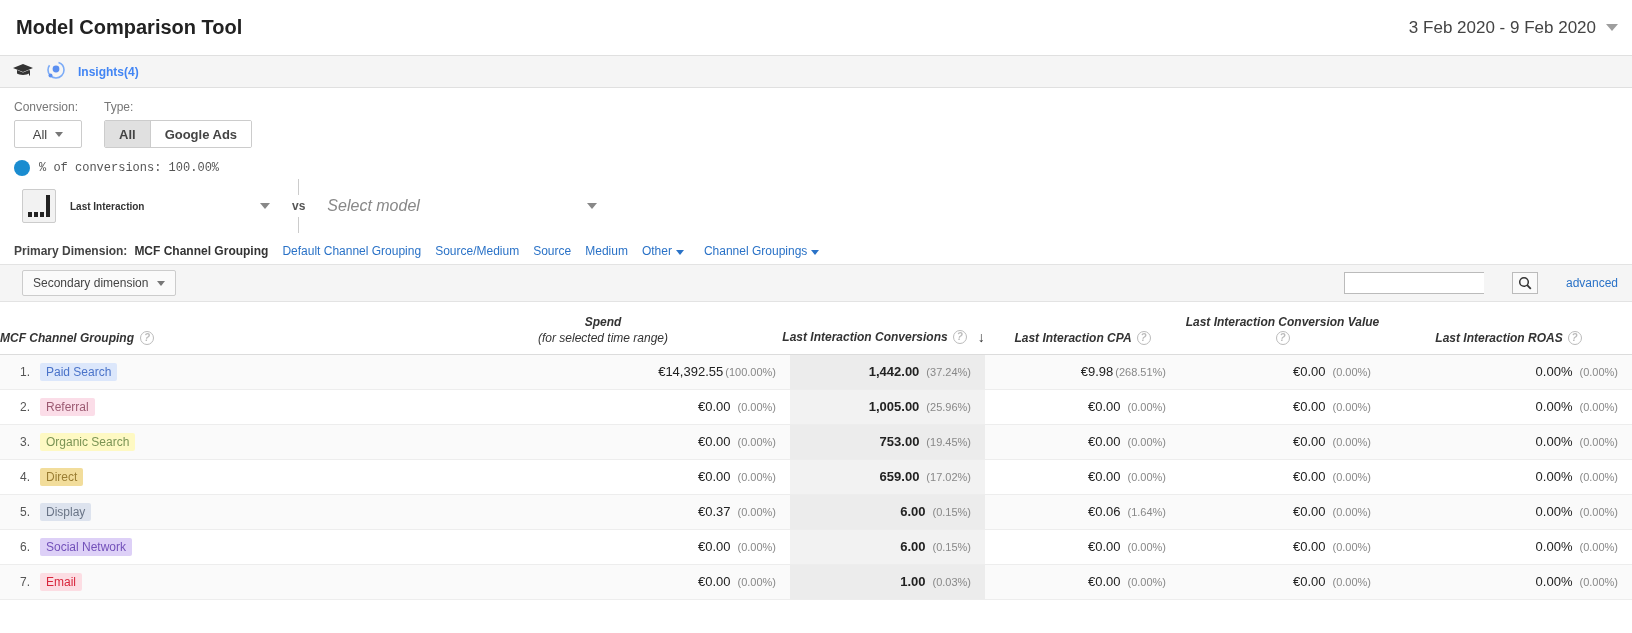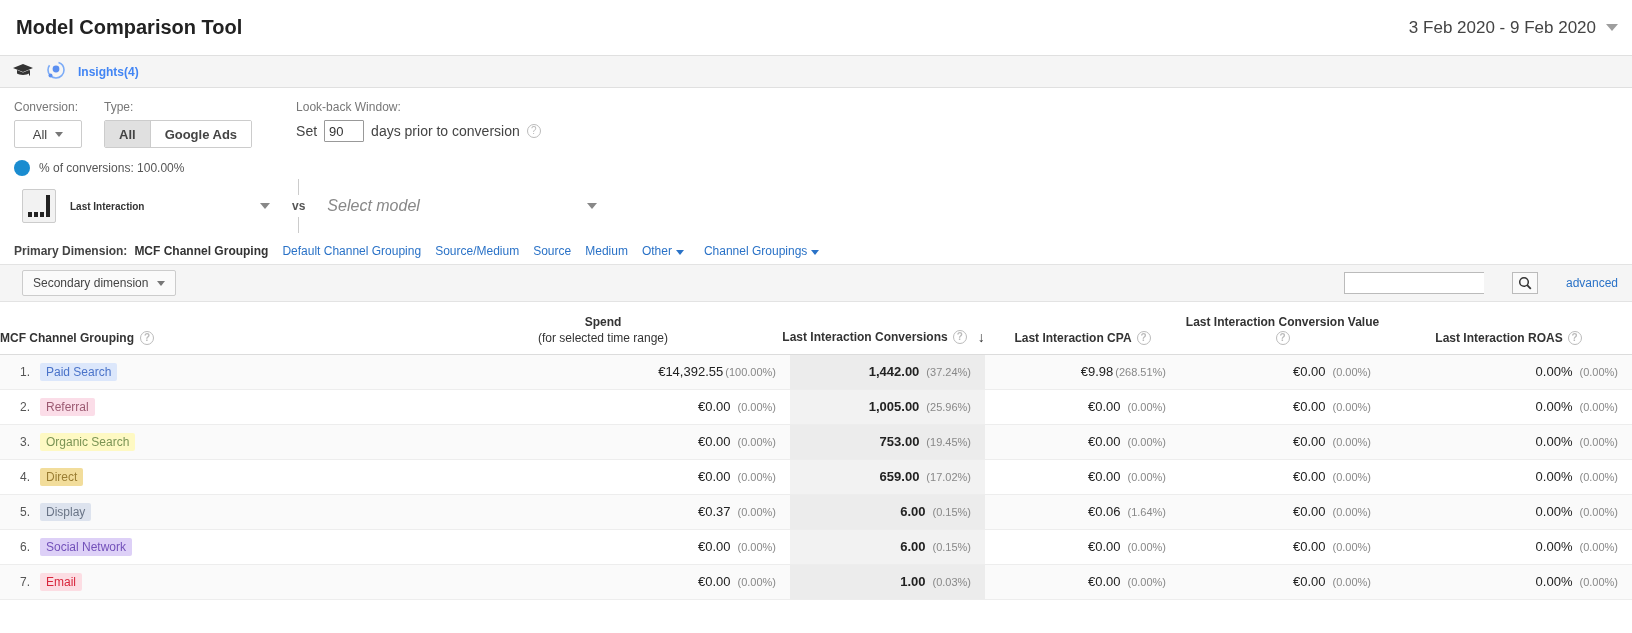--- a/index.html
+++ b/index.html
@@ -105,21 +105,21 @@
     padding: 0 4px; color: #333; box-sizing: border-box;
   }
   .qmark {
     display: inline-flex; align-items: center; justify-content: center;
     width: 14px; height: 14px; border-radius: 50%;
     border: 1px solid #bbb; color: #bbb; font-size: 10px;
     line-height: 1; box-sizing: border-box;
   }
   .conv-pct { display: flex; align-items: center; gap: 9px; margin-top: 12px; }
   .conv-dot { width: 16px; height: 16px; border-radius: 50%; background: #1a8cd0; }
-  .conv-pct-text { font-size: 12px; color: #555; }
+  .conv-pct-text { font-size: 12px; color: #555; font-family: Liberation Mono, monospace; }
   
   .modelbar {
     display: flex; align-items: center;
     padding: 0 0 0 22px; height: 64px;
   }
   .model-icon {
     width: 34px; height: 34px; border: 1px solid #ccc; background: #f2f2f2;
     border-radius: 2px; display: flex; align-items: flex-end;
     justify-content: center; gap: 2px; padding-bottom: 5px; box-sizing: border-box;
   }
@@ -187,21 +187,21 @@
     width: 26px; height: 22px; border: 1px solid #bbb; background: #fafafa;
     display: flex; align-items: center; justify-content: center; box-sizing: border-box;
   }
   .advanced { color: #2a72c7; font-size: 12px; }
   
   table.report { width: 100%; border-collapse: collapse; table-layout: fixed; }
   table.report th {
     font-size: 12px; font-weight: bold; color: #333;
     vertical-align: bottom; padding: 0 0 9px 0;
     border-bottom: 1px solid #dcdcdc;
-    height: 52px; box-sizing: border-box;
+    height: 52px; box-sizing: border-box; font-style: italic;
   }
   th.c-dim { text-align: left; padding-left: 14px; }
   th.c-num { text-align: center; padding-right: 0; }
   .th-inner { display: flex; align-items: center; justify-content: center; gap: 5px; }
   .th-inner.two { flex-direction: column; gap: 2px; }
   .th-sub { font-weight: normal; font-size: 12px; color: #333; }
   .sortarrow { font-size: 14px; color: #333; margin-left: 6px; }
   td { font-size: 13px; color: #333; padding: 0; height: 34px; border-bottom: 1px solid #ededed; }
   tr.row:nth-child(odd) td { background: #fafafa; }
   tr.row:nth-child(even) td { background: #fff; }
@@ -257,29 +257,20 @@
       <div class="select-box">
         <span>All</span>
         <span class="caret"></span>
       </div>
     </div>
     <div class="ctrl-group">
       <span class="ctrl-label">Type:</span>
       <div class="seg-group">
         <div class="seg active">All</div>
         <div class="seg">Google Ads</div>
-      </div>
-    </div>
-    <div class="ctrl-group" style="margin-left:22px">
-      <span class="ctrl-label">Look-back Window:</span>
-      <div class="lookback">
-        <span>Set</span>
-        <input value="90" style="">
-        <span>days prior to conversion</span>
-        <span class="qmark">?</span>
       </div>
     </div>
   </div>
   <div class="conv-pct">
     <span class="conv-dot"></span>
     <span class="conv-pct-text">% of conversions: 100.00%</span>
   </div>
 </div>
 
 <div class="modelbar">

